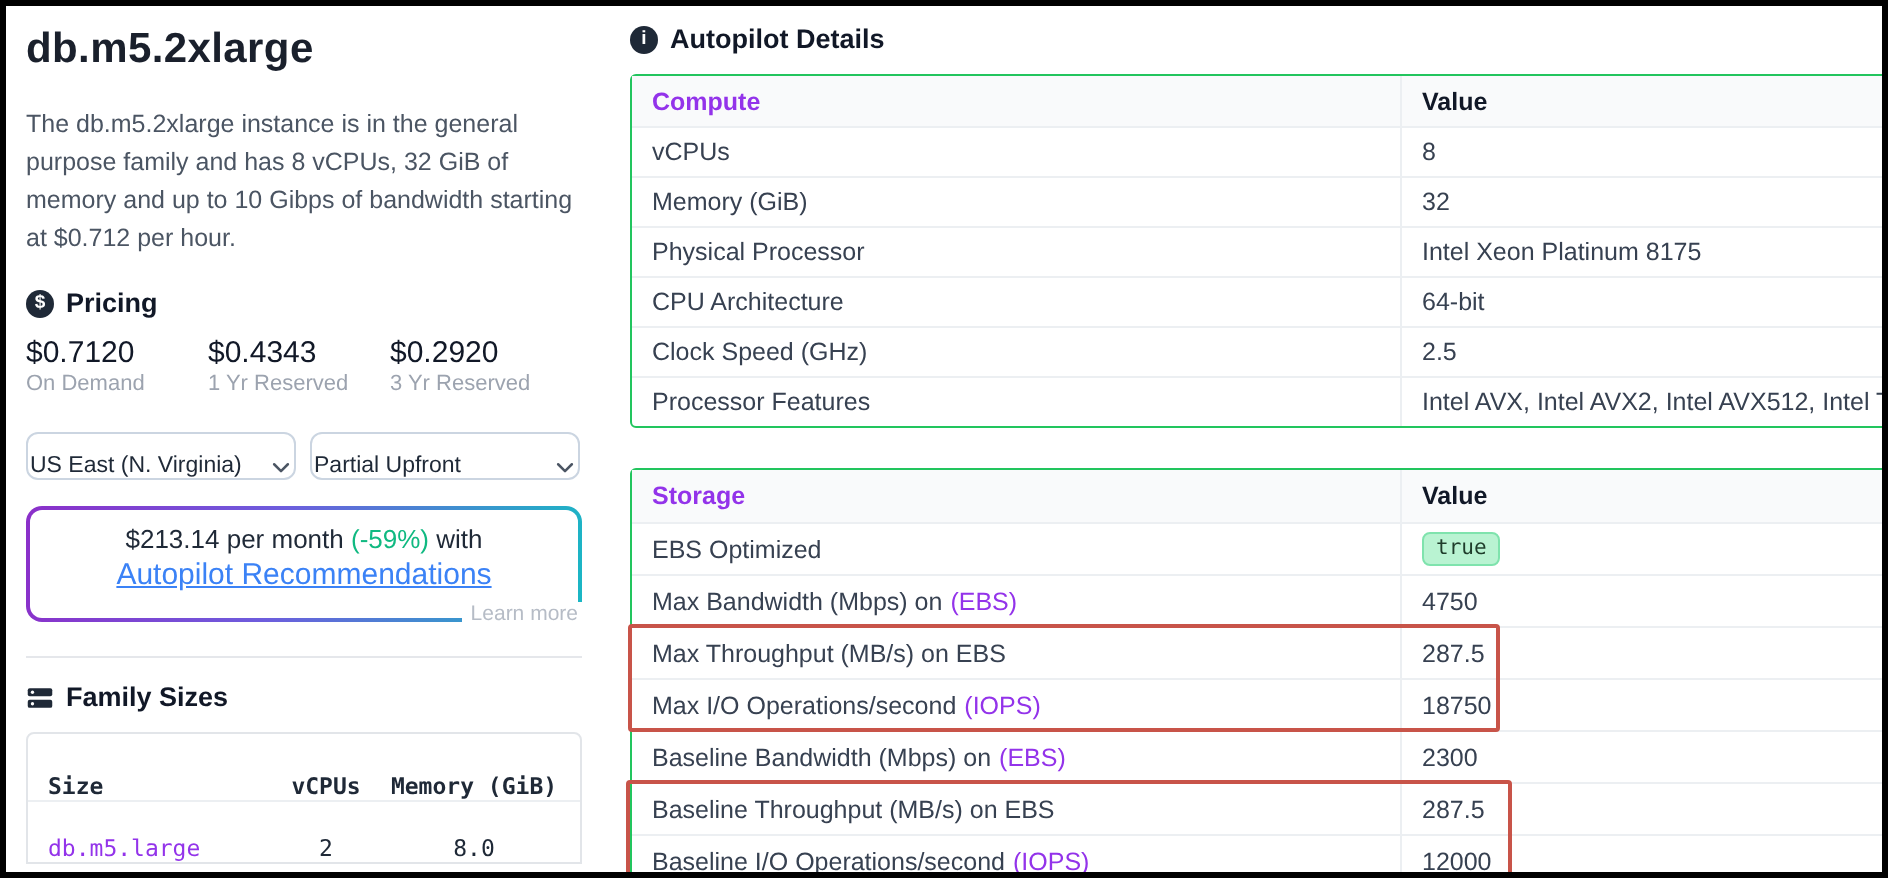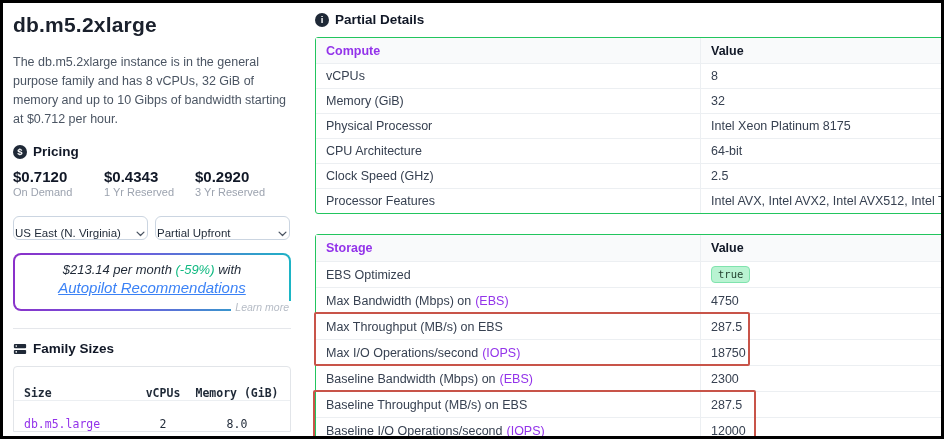--- a/index.html
+++ b/index.html
@@ -14,32 +14,32 @@
   .desc { margin-top: 16px; font-size: 12.5px; line-height: 1.52; color: #4b5563; }
   .sec-head { display: flex; align-items: center; gap: 6px; font-size: 13.5px; font-weight: 700; color: #111827; }
   .sec-head.pricing { margin-top: 15px; }
   .circle-ic {
     width: 14px; height: 14px; border-radius: 50%; background: #1f2937; color: #fff;
     font-size: 9.5px; font-weight: 700; display: inline-flex; align-items: center; justify-content: center;
     flex: 0 0 auto;
   }
   .prices { display: flex; margin-top: 9px; }
   .price-item { width: 91px; }
-  .price-val { font-size: 15px; font-weight: 700; color: #111827; }
+  .price-val { font-size: 15px; font-weight: 400; color: #111827; }
   .price-term { font-size: 11px; color: #9ca3af; margin-top: 1px; }
   .selects { margin-top: 18px; display: grid; grid-template-columns: 135px 135px; gap: 5px 7px; }
   .select {
     height: 24px; border: 1px solid #cbd5e1; border-radius: 6px; background: #fff;
     display: flex; align-items: flex-end; justify-content: space-between;
     padding: 0 1px; font-size: 11.5px; color: #1f2937; cursor: pointer; white-space: nowrap; overflow: hidden;
   }
   .select svg { flex: 0 0 auto; margin-left: 4px; }
   .promo { margin-top: 13px; border-radius: 8px; padding: 2px;
     background: linear-gradient(100deg, #8b2fc9 0%, #6d5ddd 45%, #19b8c4 100%); }
-  .promo-inner { background: #fff; border-radius: 6px; padding: 7px 6px 12px; text-align: center; position: relative; font-style: italic; }
+  .promo-inner { background: #fff; border-radius: 6px; padding: 7px 6px 12px; text-align: center; position: relative; }
   .promo-line1 { font-size: 13px; color: #1f2937; }
   .promo-discount { color: #10b981; }
   .promo-link { display: inline-block; margin-top: 2px; font-size: 15px; color: #3b82f6; text-decoration: underline; cursor: pointer; }
   .learn-more { position: absolute; right: -4px; bottom: -4px; background: #fff; padding: 0 4px; font-size: 10.5px; color: #b6bcc6; cursor: pointer; }
   .divider { margin-top: 17px; border-top: 1px solid #e5e7eb; }
   .sec-head.family { margin-top: 12px; }
   .fam-table { margin-top: 10px; border: 1px solid #e2e5e9; border-radius: 4px 4px 0 0;
     font-family: "DejaVu Sans Mono", monospace; font-size: 11.5px; color: #1f2937; }
   .fam-row { display: flex; align-items: flex-end; padding: 0 10px; height: 31px; }
   .fam-row + .fam-row { border-top: 1px solid #eceff2; }
@@ -148,21 +148,21 @@
         <div class="fam-c2">2</div>
         <div class="fam-c3">8.0</div>
       </div>
 
     </div>
   </div>
 
   <div class="right-col">
     <div class="details-head">
       <span class="circle-ic">i</span>
-      <span>Partial Details</span>
+      <span>Autopilot Details</span>
     </div>
 
     <div class="dtable">
       <div class="drow head">
         <div class="dlabel">Compute</div>
         <div class="dvalue">Value</div>
       </div>
       <div class="drow">
         <div class="dlabel">vCPUs</div>
         <div class="dvalue">8</div>

